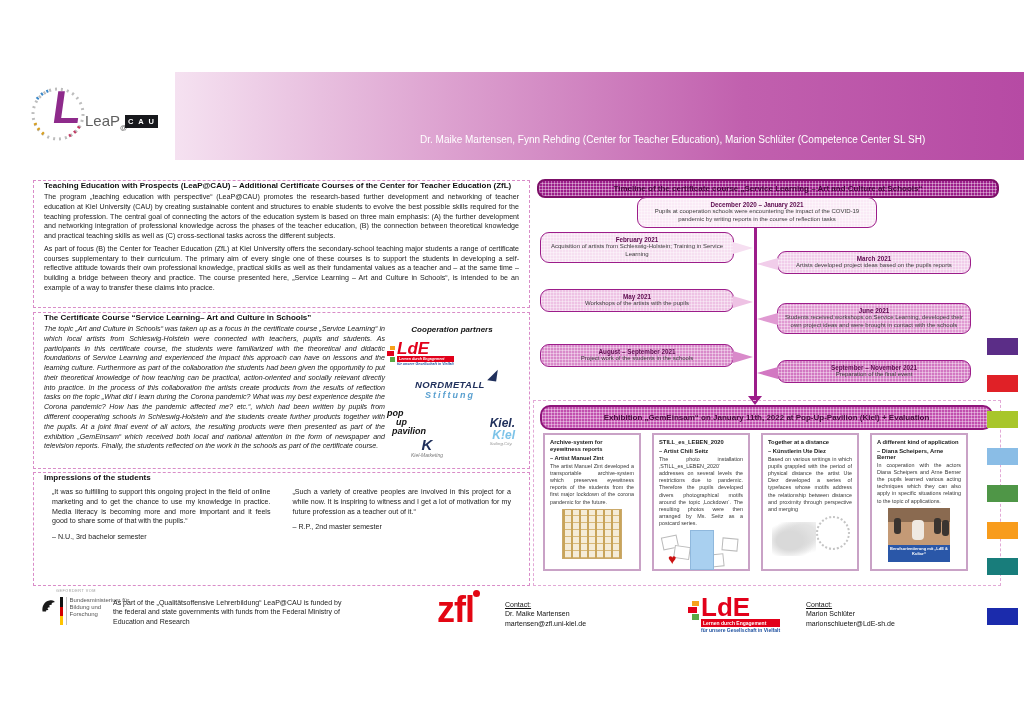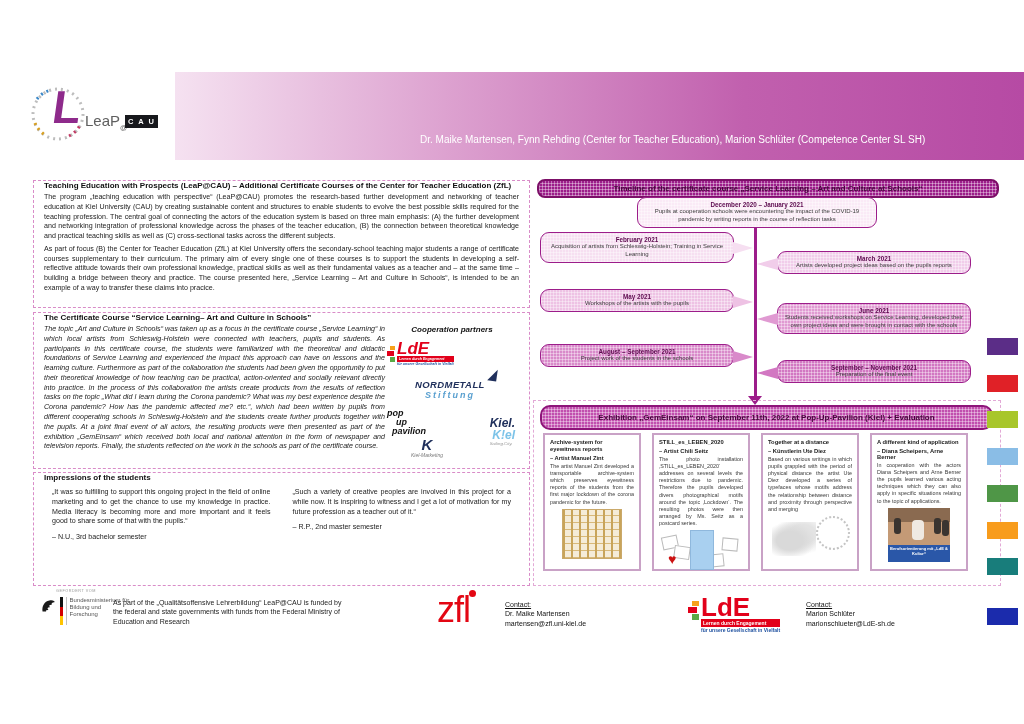--- a/index.html
+++ b/index.html
@@ -65,21 +65,21 @@
   .quote .qt{text-align:justify;}
   .quote .author{margin-top:6px;}
 
   
   .funded-label{position:absolute;left:56px;top:589px;font-size:3.8px;letter-spacing:.5px;color:#999;}
   .bmbf{position:absolute;left:40px;top:597px;display:flex;align-items:flex-start;gap:3px;}
   .flag{width:2.5px;height:28px;background:linear-gradient(#111 0 34%,#d20000 34% 67%,#ffc400 67% 100%);}
   .bmbf-div{width:1px;height:28px;background:#c0c0c0;}
   .bmbf-name{font-size:6px;color:#555;width:60px;line-height:1.2;}
   .funding-text{position:absolute;left:113px;top:598px;width:238px;font-size:7px;line-height:1.35;color:#222;}
-  .zfl{position:absolute;left:437px;top:592px;font-size:36px;font-weight:400;color:#e30613;letter-spacing:-1px;line-height:1;}
+  .zfl{position:absolute;left:437px;top:592px;font-size:36px;font-weight:700;color:#e30613;letter-spacing:-1px;line-height:1;}
   .zfl-dot{position:absolute;right:-6px;top:-2px;width:7px;height:7px;border-radius:50%;background:#e30613;}
   .contact{position:absolute;font-size:7px;color:#111;line-height:1.35;}
   #contact-zfl{left:505px;top:600px;}
   #contact-lde{left:806px;top:600px;}
   .contact .cl{text-decoration:underline;}
   #lde-footer{position:absolute;left:688px;top:596px;}
   #lde-footer .lde-text{font-size:26px;}
   #lde-footer .lde-bar{font-size:5px;}
   #lde-footer .lde-sub{font-size:5px;}
   #lde-footer .lde-sq .o{width:7px;height:5px;margin-left:4px;}
@@ -298,21 +298,21 @@
   <div class="tl-box chk s5 left" id="e5">
     <div class="d">August – September 2021</div>
     <div class="t">Project work of the students in the schools</div>
   </div>
   <div class="tl-box chk s6 right" id="e6">
     <div class="d">September – November 2021</div>
     <div class="t">Preparation of the final event</div>
   </div>
 
   <div class="expo-wrap"></div>
-  <div class="expo-bar chk">Exhibition „GemEinsam“ on September 11th, 2022 at Pop-Up-Pavilion (Kiel) + Evaluation</div>
+  <div class="expo-bar chk">Exhibition „GemEinsam“ on January 11th, 2022 at Pop-Up-Pavilion (Kiel) + Evaluation</div>
 
   <div class="cards">
     <div class="card">
       <div class="ct">Archive-system for eyewitness reports</div>
       <div class="ca">– Artist Manuel Zint</div>
       <div class="cb">The artist Manuel Zint developed a transportable archive-system which preserves eyewitness reports of the students from the first major lockdown of the corona pandemic for the future.</div>
       <div class="cimg" id="img-archive"></div>
     </div>
     <div class="card">
       <div class="ct">STILL_es_LEBEN_2020</div>

